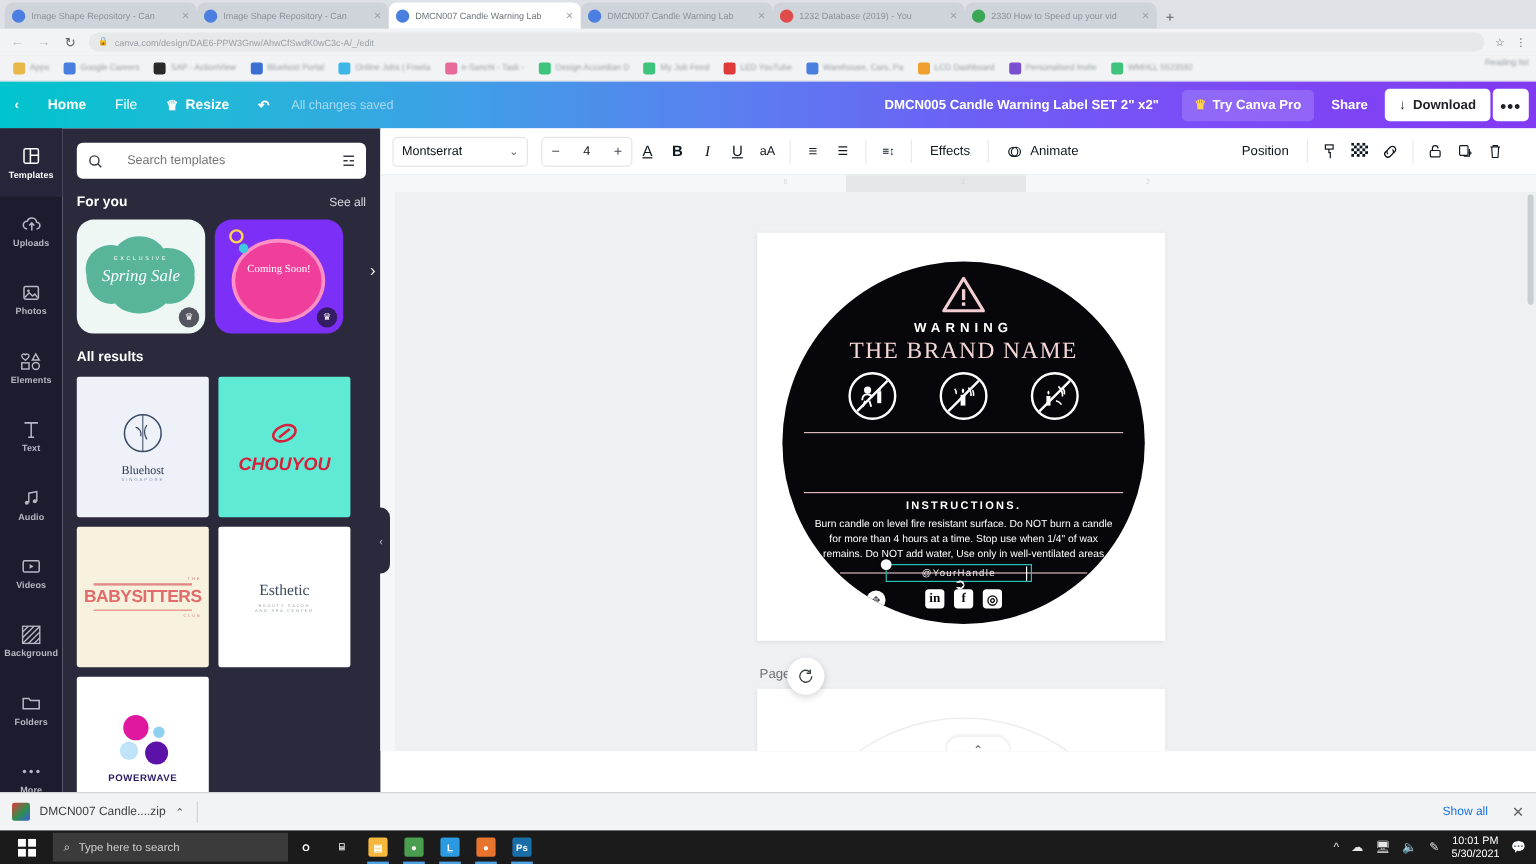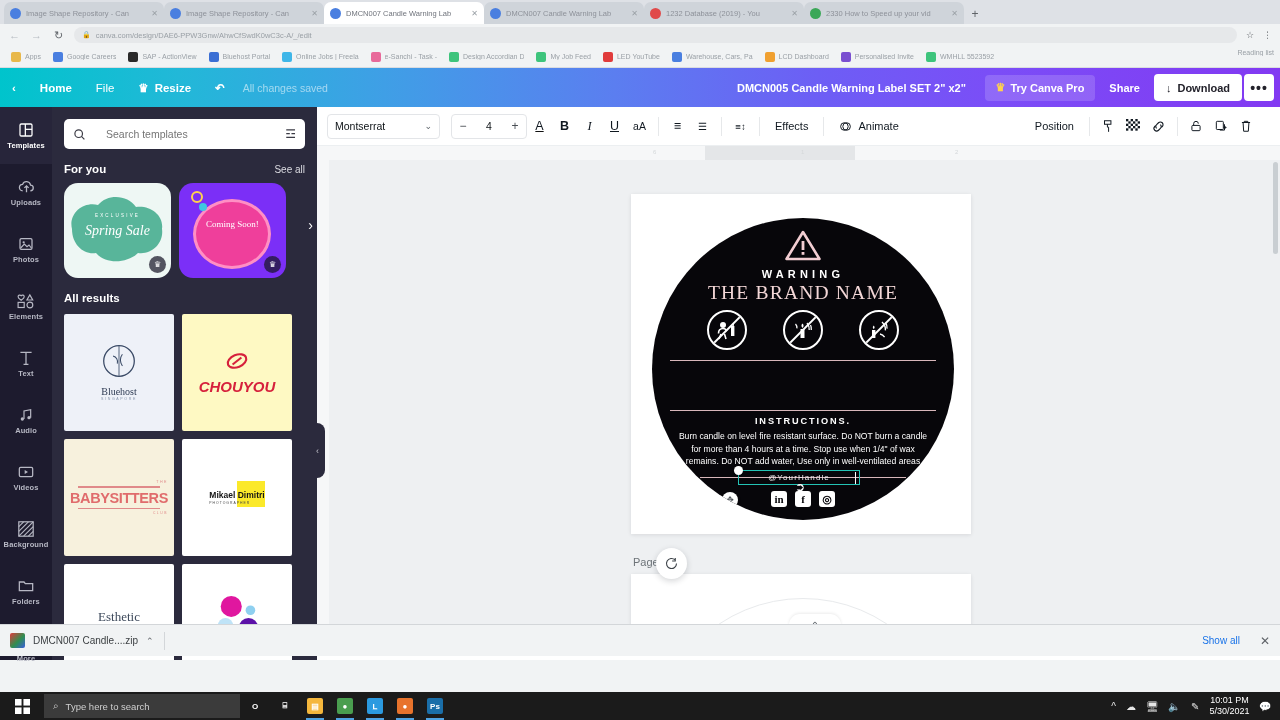--- a/index.html
+++ b/index.html
@@ -136,21 +136,21 @@
   #status-right { margin-left: auto; display: flex; align-items: center; gap: 11px; }
   #zoom-slider { width: 122px; height: 14px; position: relative; display: flex; align-items: center; }
   #zoom-track { width: 122px; height: 2px; background: #d8dcdf; border-radius: 2px; }
   #zoom-fill { position: absolute; left: 0; width: 57px; height: 2px; background: #101820; border-radius: 2px; }
   #zoom-knob { position: absolute; left: 51px; width: 11px; height: 11px; border-radius: 50%; background: #101820; }
   #zoom-pct { font-size: 11px; color: #101820; }
   .sb-ico { font-size: 12px; color: #101820; display: flex; align-items: center; }
   #page-count-box { width: 15px; height: 17px; border: 1.4px solid #101820; border-radius: 2px; display: flex; align-items: center; justify-content: center; font-size: 7.5px; color: #101820; font-weight: bold; }
 
   
-  #shelf { position: absolute; top: 624px; left: 0; width: 1280px; height: 32px; background: #f1f3f4; border-top: 1px solid #d3d6d9; display: flex; align-items: center; padding: 0 10px; }
+  #shelf { position: absolute; top: 660px; left: 0; width: 1280px; height: 32px; background: #f1f3f4; border-top: 1px solid #d3d6d9; display: flex; align-items: center; padding: 0 10px; }
   #shelf-item { display: flex; align-items: center; gap: 8px; }
   #shelf-ico { width: 15px; height: 15px; background: linear-gradient(135deg,#e03b3b 0%,#2f8f4f 55%,#3b5ee0 100%); border-radius: 2px; }
   #shelf-name { font-size: 10px; color: #3c4043; }
   #shelf-chev { font-size: 9px; color: #5f6368; }
   #shelf-sep { width: 1px; height: 18px; background: #d3d6d9; margin-left: 10px; }
   #shelf-right { margin-left: auto; display: flex; align-items: center; gap: 12px; }
   #showall-btn { font-size: 10px; color: #1a73e8; padding: 3px 8px; border-radius: 3px; }
   #shelf-close { font-size: 12px; color: #5f6368; }
 
   
@@ -432,40 +432,33 @@
       <span class="panel-head-title">All results</span>
     </div>
     <div id="grid">
         <div class="gr-card" style="background: rgb(238, 241, 248);">
           <div style="text-align:center"><svg width="34" height="34" viewBox="0 0 40 40">
               <circle cx="20" cy="20" r="18" fill="none" stroke="#3a4a66" stroke-width="1.5"></circle>
               <path d="M13 14c4 1 6 5 5 9M24 12c-3 4-3 9 0 14" stroke="#3a4a66" stroke-width="1.2" fill="none"></path>
               <line x1="20" y1="2" x2="20" y2="38" stroke="#3a4a66" stroke-width="1"></line>
             </svg><div style="font-family:'Liberation Serif',serif;font-size:10px;color:#2d3a52;margin-top:4px">Bluehost</div><div style="font-size:3.6px;letter-spacing:1.6px;color:#8794ab">SINGAPORE</div></div>
         </div>
-        <div class="gr-card" style="background: #fef9c3;">
+        <div class="gr-card" style="background: #5eead4;">
           <div style="text-align:center"><svg width="30" height="22" viewBox="0 0 34 24">
               <ellipse cx="17" cy="12" rx="11" ry="7" transform="rotate(-22 17 12)" fill="none" stroke="#d6213c" stroke-width="2.4"></ellipse>
               <line x1="12" y1="16" x2="22" y2="8" stroke="#d6213c" stroke-width="2.4"></line>
             </svg><div style="font-size:15px;font-weight:bold;color:#d6213c;font-style:italic;margin-top:2px">CHOUYOU</div></div>
         </div>
         <div class="gr-card" style="background: rgb(247, 241, 221);">
           <div style="text-align:right">
             <div style="font-size:3.6px;color:#e08a8a;letter-spacing:1.5px">THE</div>
             <div style="height:1.6px;background:#e08a8a;margin:2px 8px"></div>
             <div style="font-size:14.5px;font-weight:bold;color:#e06c6c;letter-spacing:-.4px">BABYSITTERS</div>
             <div style="height:1.6px;background:#e08a8a;margin:2px 8px"></div>
             <div style="font-size:3.4px;color:#e08a8a;letter-spacing:1.5px">CLUB</div>
-          </div>
-        </div>
-        <div class="gr-card" style="background: rgb(255, 255, 255);">
-          <div style="position:relative">
-            <div style="position:absolute;left:28px;top:-9px;width:28px;height:26px;background:#fbe92a"></div>
-            <div style="position:relative;font-size:8.5px;font-weight:bold;color:#161616">Mikael Dimitri</div>
-            <div style="position:relative;font-size:3.4px;color:#444;letter-spacing:1px;margin-top:1px">PHOTOGRAPHER</div>
           </div>
         </div>
         <div class="gr-card" style="background: rgb(255, 255, 255);">
           <div style="text-align:center">
             <div style="font-family:'Liberation Serif',serif;font-size:13px;color:#3e4a5c">Esthetic</div>
             <div style="font-size:3.4px;color:#9aa3b0;letter-spacing:1.4px;margin-top:3px">BEAUTY SALON</div>
             <div style="font-size:3.4px;color:#9aa3b0;letter-spacing:1.4px">AND SPA CENTER</div>
           </div>
         </div>
         <div class="gr-card" style="background: rgb(255, 255, 255);">

